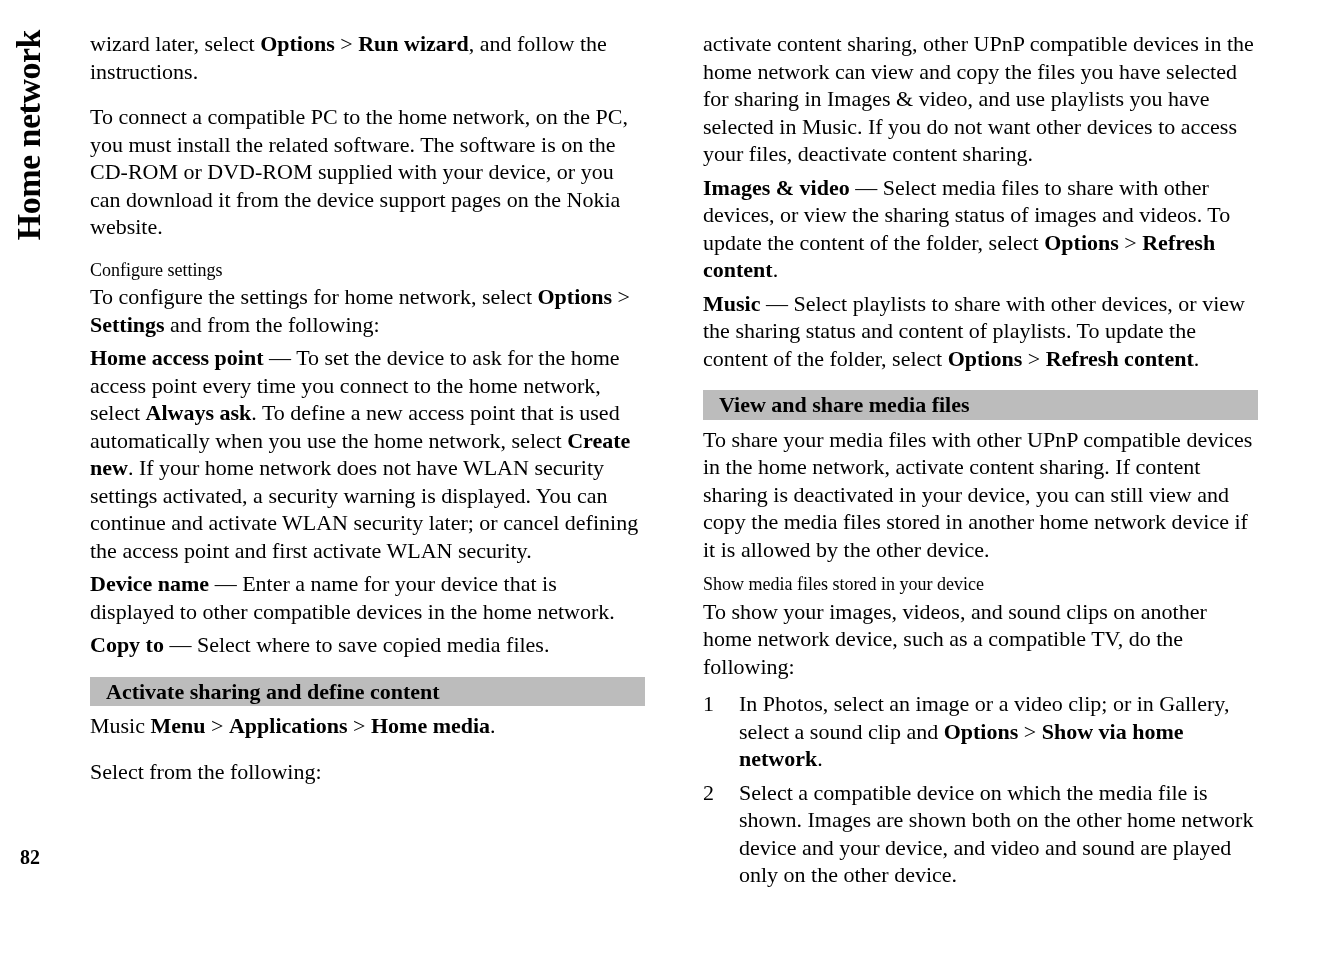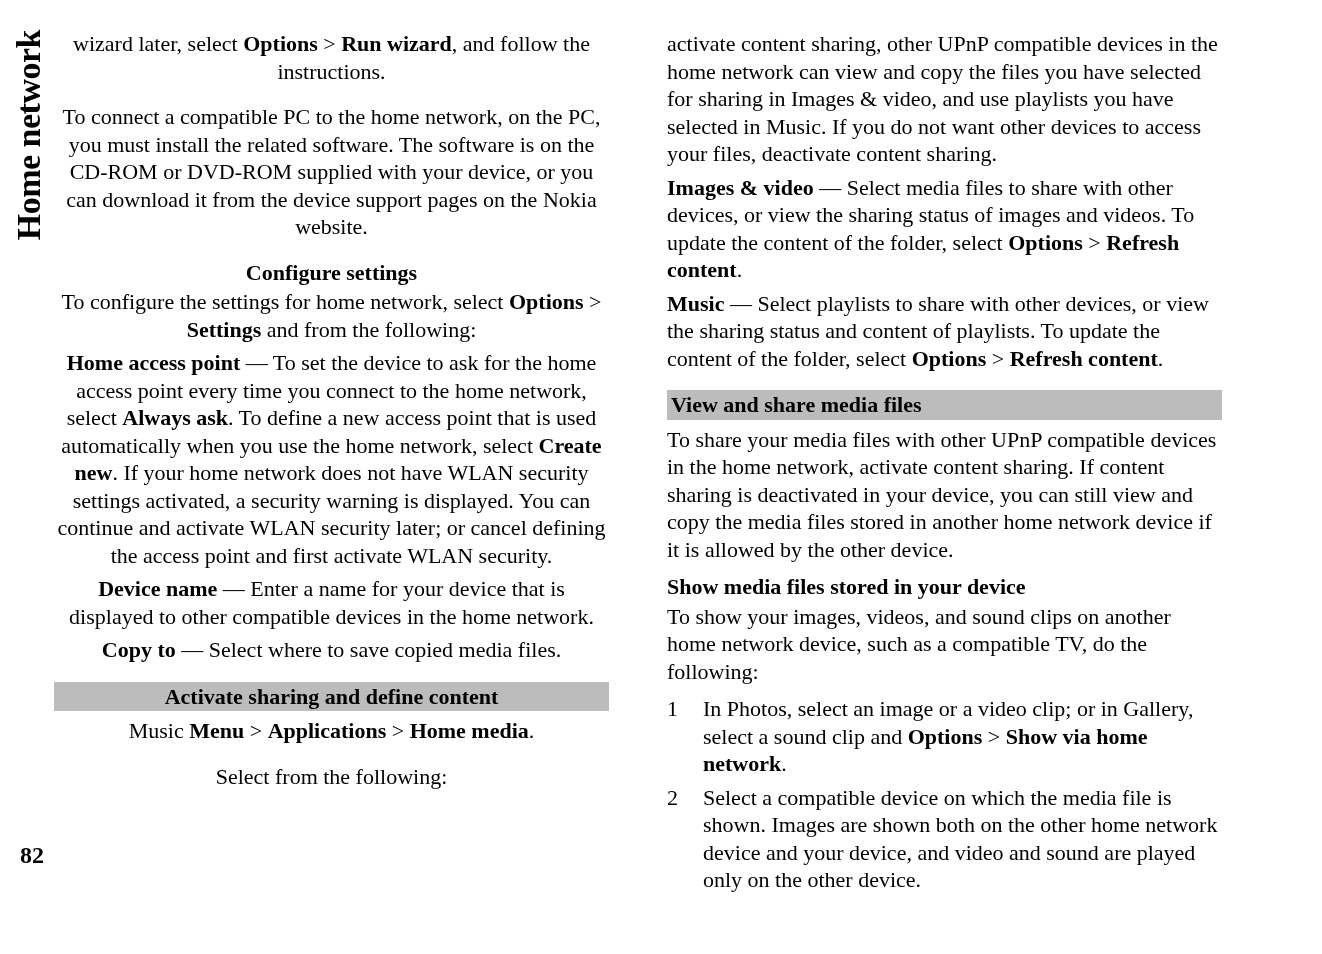--- a/index.html
+++ b/index.html
@@ -25,48 +25,47 @@
     writing-mode: vertical-rl;
     font-weight: bold;
     font-size: 34px;
     letter-spacing: -0.5px;
   }
   .page-number {
     position: absolute;
     left: 20px;
     bottom: 85px;
     font-weight: bold;
-    font-size: 24px;
+    font-size: 20px;
   }
   .col {
     width: 555px;
     font-size: 22px;
     line-height: 1.25;
   }
   .col-left {
-    margin-left: 34px;
-    text-align: center;
+    margin-left: 70px;
   }
   .col-right {
     margin-left: 18px;
   }
   p { margin-bottom: 6px; }
   .para-gap { margin-bottom: 18px; }
   b { font-weight: bold; }
   .section-heading {
     background: #bcbcbc;
     font-weight: bold;
     font-size: 22px;
-    padding: 1px 4px;
+    padding: 1px 16px;
     margin-top: 8px;
     margin-bottom: 6px;
   }
   .sub-heading {
-    font-weight: bold;
-    font-size: 22px;
+    font-weight: normal;
+    font-size: 18px;
     margin-top: 10px;
     margin-bottom: 2px;
   }
   ol {
     list-style: none;
     margin-top: 10px;
   }
   ol li {
     display: flex;
     gap: 22px;

